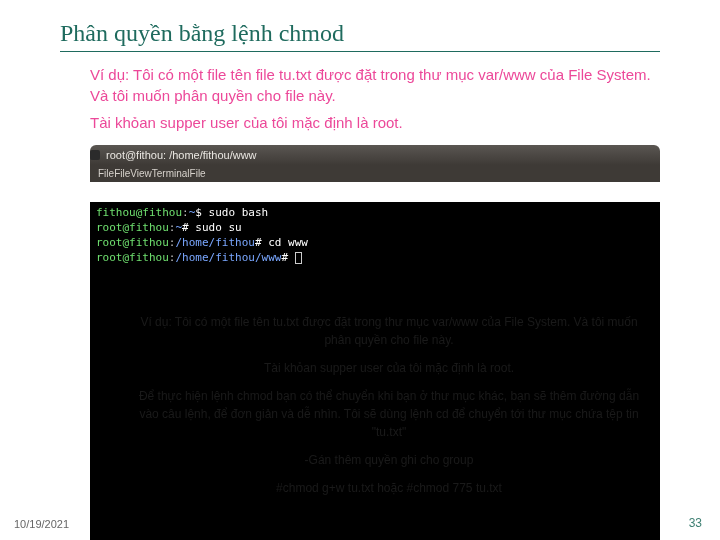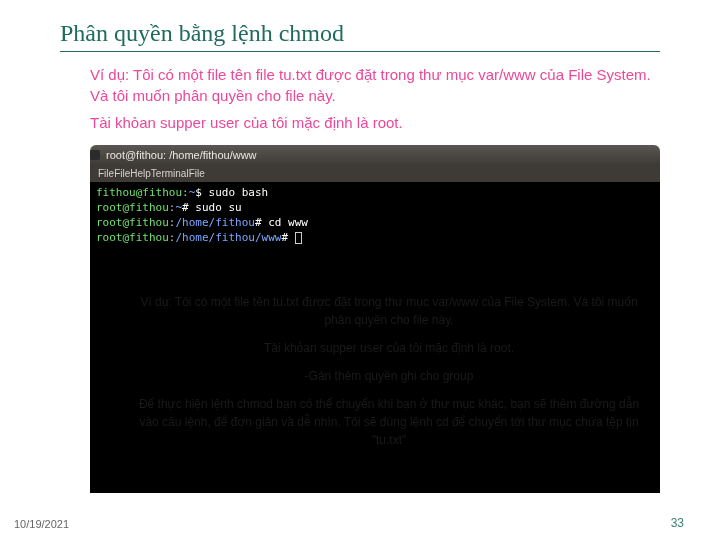--- a/index.html
+++ b/index.html
@@ -65,20 +65,21 @@
   .term-body {
     background: #000;
     color: #fff;
     font-family: "DejaVu Sans Mono", Consolas, monospace;
     font-size: 11px;
     line-height: 1.35;
     padding: 4px 6px 0 6px;
     min-height: 276px;
     position: relative;
     white-space: pre;
+    margin-top: 20px;
   }
   .tl { display: block; }
   .usr1 { color: #6fe06f; }
   .usr2 { color: #bdbdbd; }
   .path { color: #7aa7ff; }
   .cursor {
     display: inline-block;
     width: 7px; height: 12px;
     border: 1px solid #ccc;
     vertical-align: text-bottom;
@@ -94,21 +95,21 @@
   .ghost-text p { margin-bottom: 10px; text-align: center; }
   .date {
     position: absolute;
     left: 14px;
     bottom: 10px;
     font-size: 11px;
     color: #666;
   }
   .pagenum {
     position: absolute;
-    right: 36px;
+    right: 18px;
     bottom: 10px;
     font-size: 12px;
     color: #3d7f72;
   }
 </style>
 </head>
 <body>
 
 <div class="slide">
   <h1 class="title">Phân quyền bằng lệnh chmod</h1>
@@ -118,29 +119,30 @@
   <p class="bodytext">Tài khỏan supper user của tôi mặc định là root.</p>
 
   <div class="terminal-wrap">
     <div class="term-titlebar">
       <span class="tb-icon"></span>
       <span>root@fithou: /home/fithou/www</span>
     </div>
     <div class="term-menubar">
       <span>File</span>
       <span>File</span>
-      <span>Help</span>
+      <span>View</span>
       <span>Terminal</span>
       <span>File</span>
     </div>
     <div class="term-body"><span class="tl"><span class="usr1">fithou@fithou</span><span class="usr2">:</span><span class="path">~</span><span>$ sudo bash</span></span><span class="tl"><span class="usr1">root@fithou</span><span class="usr2">:</span><span class="path">~</span><span># sudo su</span></span><span class="tl"><span class="usr1">root@fithou</span><span class="usr2">:</span><span class="path">/home/fithou</span><span># cd www</span></span><span class="tl"><span class="usr1">root@fithou</span><span class="usr2">:</span><span class="path">/home/fithou/www</span><span># </span><span class="cursor"></span></span>
       <div class="ghost-text">
         <p>Ví dụ: Tôi có một file tên tu.txt được đặt trong thư mục var/www của File System. Và tôi muốn phân quyền cho file này.</p>
         <p>Tài khỏan supper user của tôi mặc định là root.</p>
+        <p>Để thực hiện lệnh chmod bạn có thể chuyển khi bạn ở thư mục khác, bạn sẽ thêm đường dẫn vào câu lệnh, để đơn giản và dễ nhìn. Tôi sẽ dùng lệnh cd để chuyển tới thư mục chứa tệp tin "tu.txt"</p>
         <p>-Gán thêm quyền ghi cho group</p>
-        <p>Để thực hiện lệnh chmod bạn có thể chuyển khi bạn ở thư mục khác, bạn sẽ thêm đường dẫn vào câu lệnh, để đơn giản và dễ nhìn. Tôi sẽ dùng lệnh cd để chuyển tới thư mục chứa tệp tin "tu.txt"</p>
+        <p> #chmod g+w tu.txt  hoặc #chmod 775 tu.txt</p>
       </div>
     </div>
   </div>
 
   <div class="date">10/19/2021</div>
   <div class="pagenum">33</div>
 </div>
 
 </body></html>

